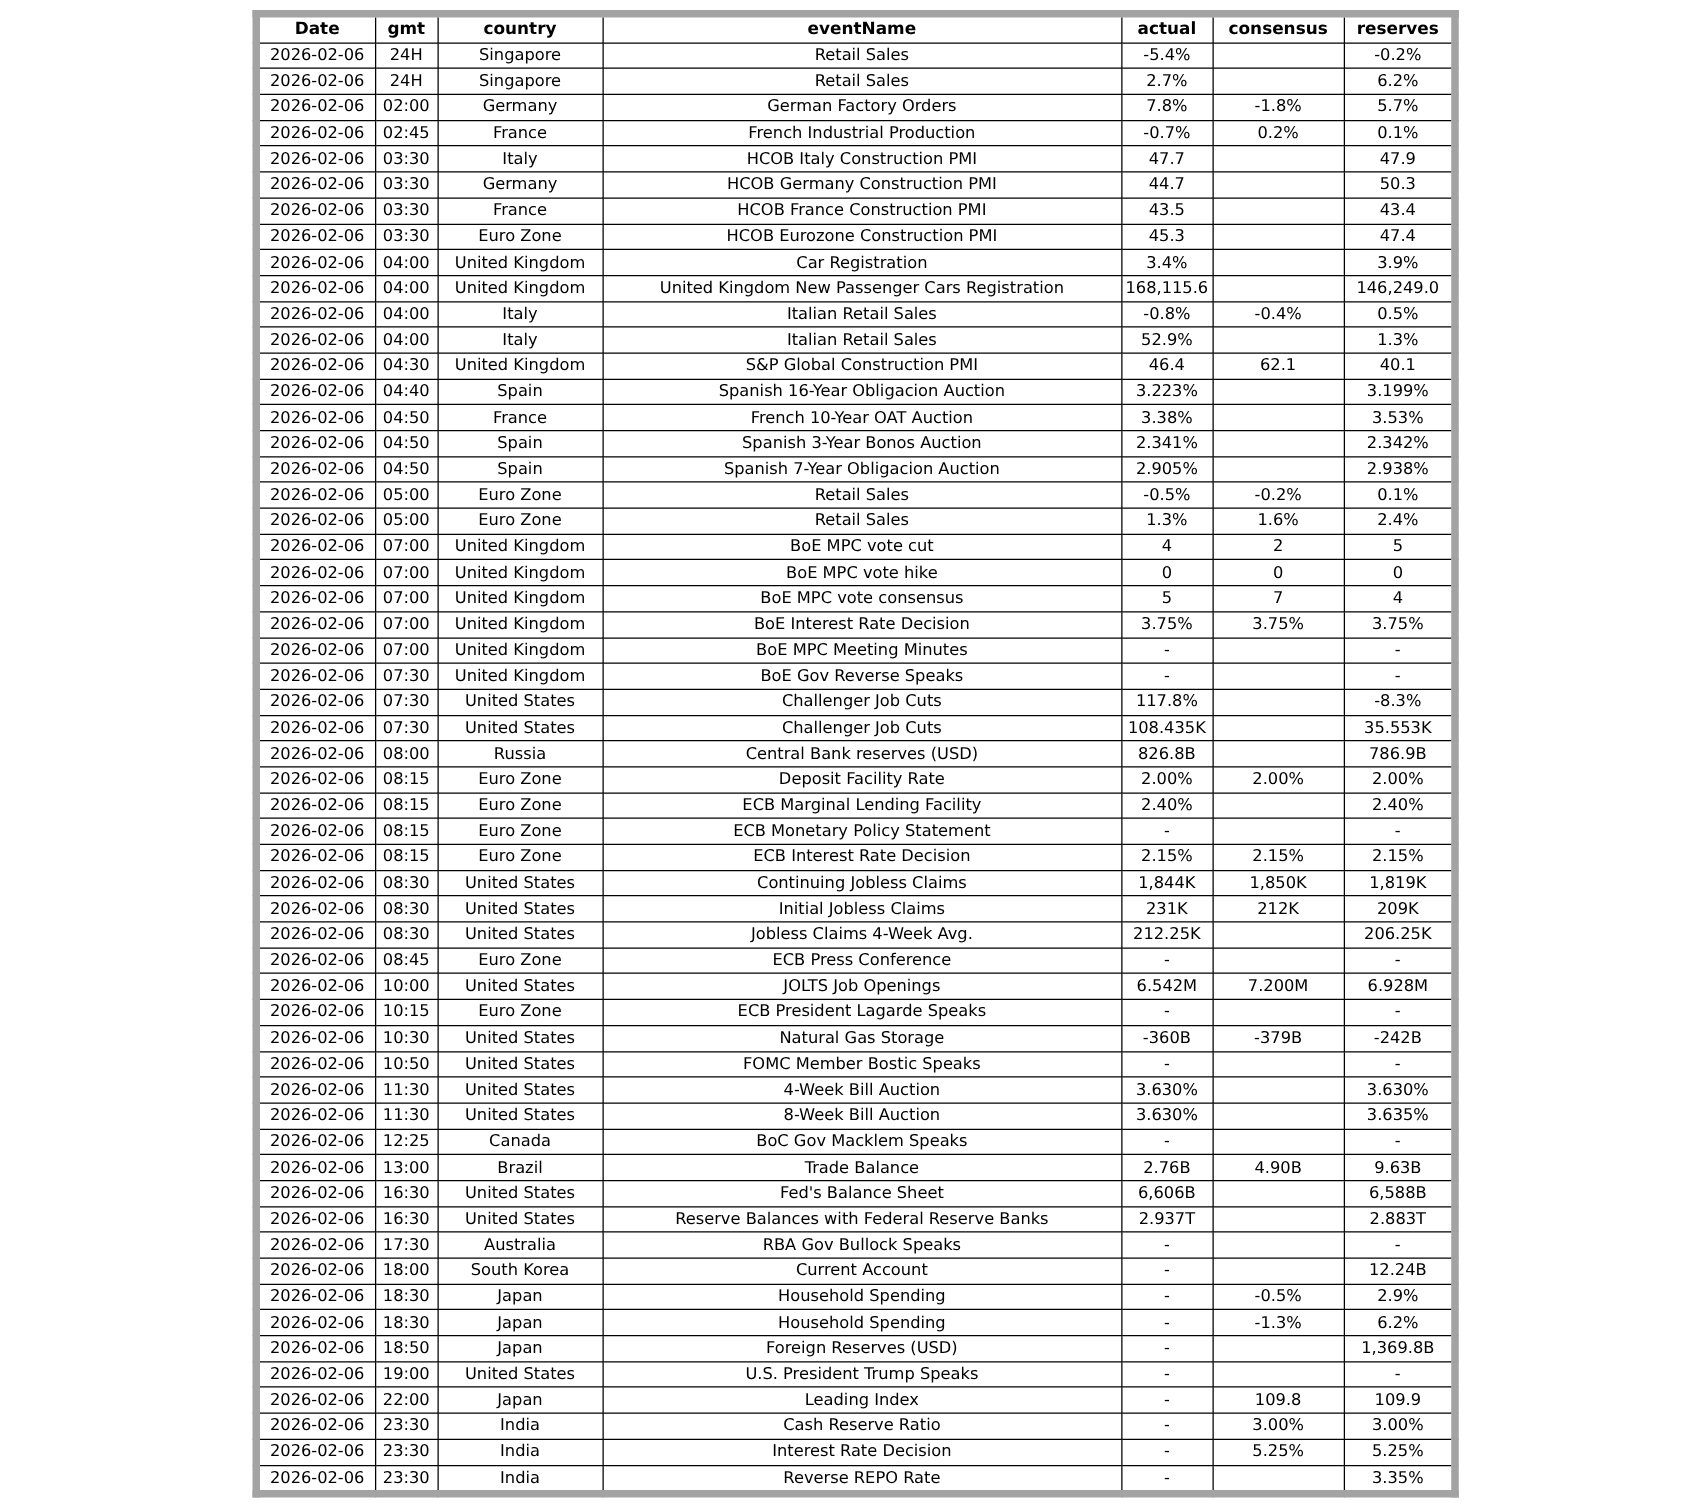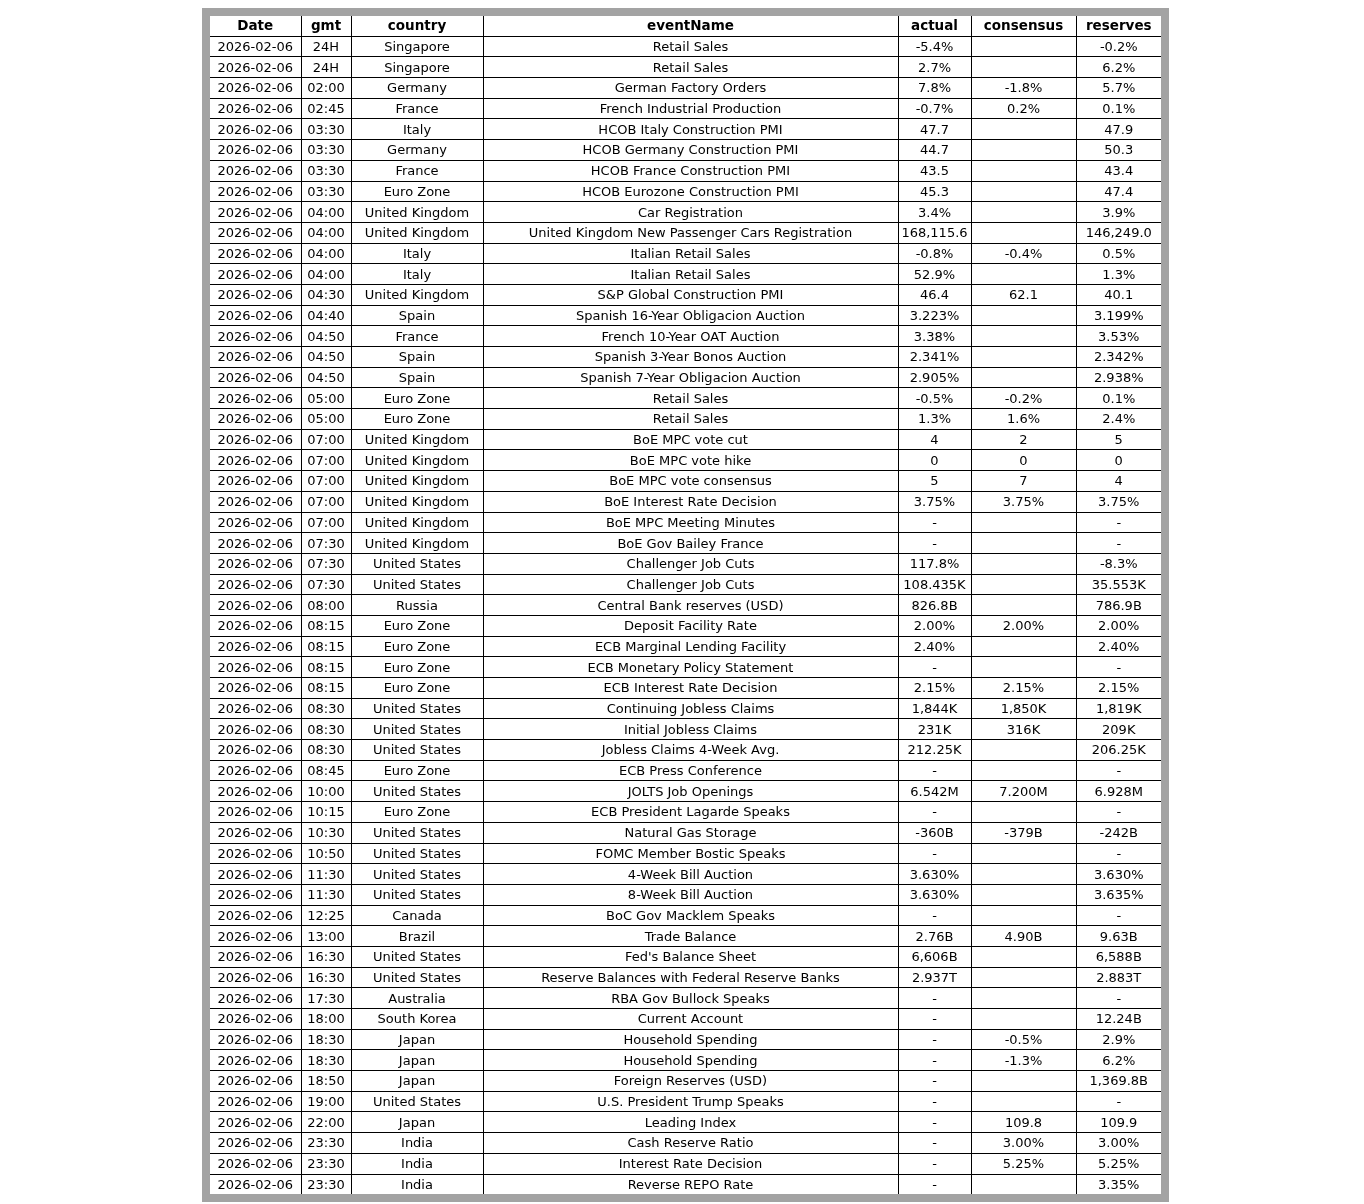--- a/index.html
+++ b/index.html
@@ -11,21 +11,21 @@
     font-family: "DejaVu Sans", sans-serif;
     color: #000000;
   }
   .table-wrap {
     position: absolute;
     left: 202px;
     top: 8px;
   }
   table.econ-table {
     border-collapse: collapse;
-    border: 8px solid #a3a3a3;
+    border: 6px solid #a3a3a3;
     table-layout: fixed;
   }
   table.econ-table th,
   table.econ-table td {
     border: 1px solid #000000;
     text-align: center;
     vertical-align: middle;
     font-size: 13px;
     line-height: 1;
     padding: 0 2px;
@@ -277,21 +277,21 @@
           <td>United Kingdom</td>
           <td>BoE MPC Meeting Minutes</td>
           <td>-</td>
           <td></td>
           <td>-</td>
         </tr>
         <tr>
           <td>2026-02-06</td>
           <td>07:30</td>
           <td>United Kingdom</td>
-          <td>BoE Gov Bailey France</td>
+          <td>BoE Gov Reverse Speaks</td>
           <td>-</td>
           <td></td>
           <td>-</td>
         </tr>
         <tr>
           <td>2026-02-06</td>
           <td>07:30</td>
           <td>United States</td>
           <td>Challenger Job Cuts</td>
           <td>117.8%</td>
@@ -360,21 +360,21 @@
           <td>1,844K</td>
           <td>1,850K</td>
           <td>1,819K</td>
         </tr>
         <tr>
           <td>2026-02-06</td>
           <td>08:30</td>
           <td>United States</td>
           <td>Initial Jobless Claims</td>
           <td>231K</td>
-          <td>316K</td>
+          <td>212K</td>
           <td>209K</td>
         </tr>
         <tr>
           <td>2026-02-06</td>
           <td>08:30</td>
           <td>United States</td>
           <td>Jobless Claims 4-Week Avg.</td>
           <td>212.25K</td>
           <td></td>
           <td>206.25K</td>

